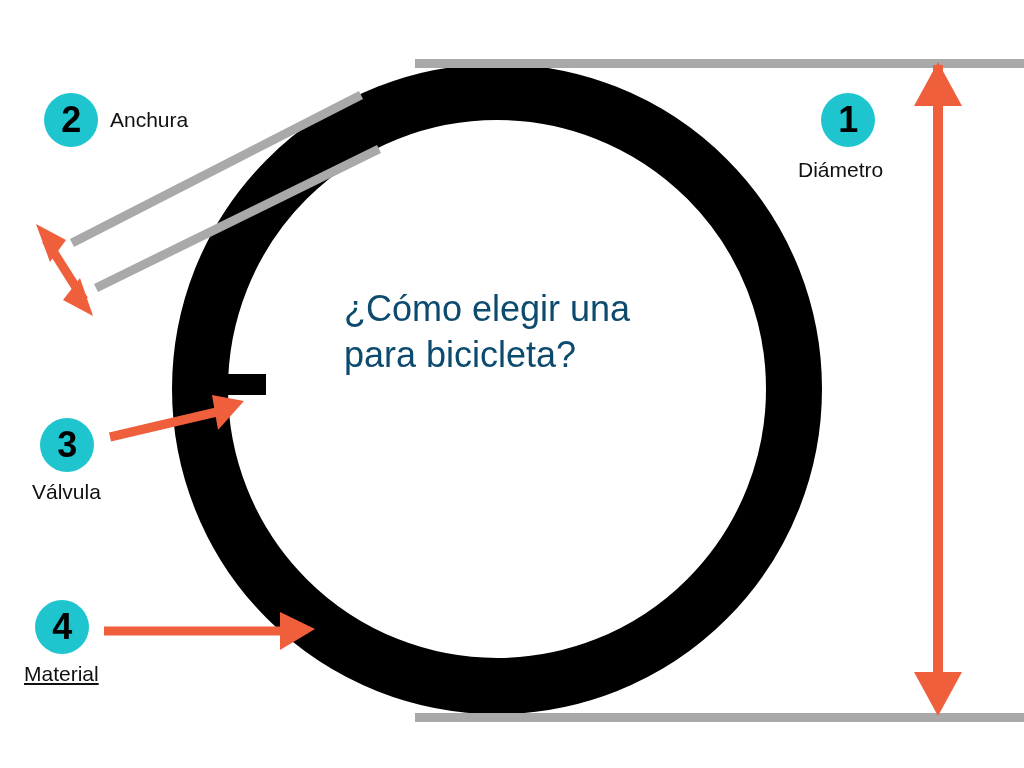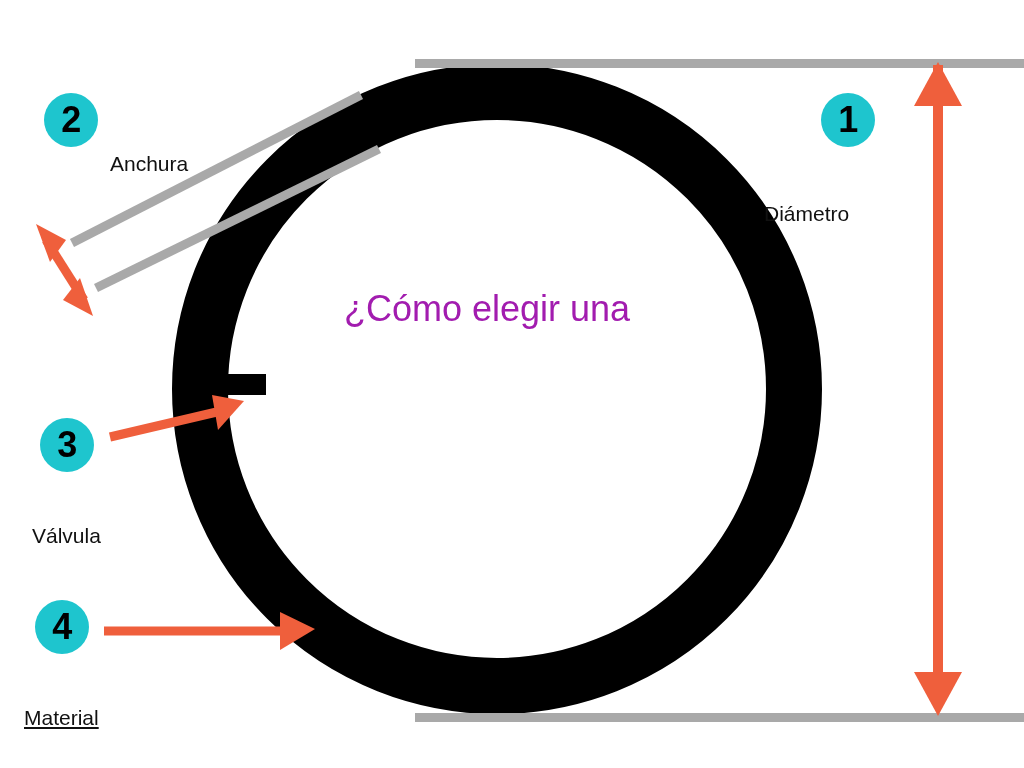--- a/index.html
+++ b/index.html
@@ -57,33 +57,32 @@
   .badge-2 { left: 44px;  top: 93px; }
   .badge-3 { left: 40px;  top: 418px; }
   .badge-4 { left: 35px;  top: 600px; }
 
   .caption {
     position: absolute;
     color: #111111;
     font-size: 21px;
     line-height: 26px;
     white-space: nowrap;
-    margin-top: 44px;
   }
-  .cap-diametro { left: 764px; top: 157px; }
+  .cap-diametro { left: 798px; top: 157px; }
   .cap-anchura  { left: 110px; top: 107px; }
   .cap-valvula  { left: 32px;  top: 479px; }
   .cap-material { left: 24px;  top: 661px; text-decoration: underline; }
 
   .headline {
     position: absolute;
     left: 344px;
     top: 286px;
     width: 380px;
-    color: #a21caf;
+    color: #0c4a6e;
     font-size: 36px;
     line-height: 46px;
     letter-spacing: 0px;
   }
   .headline .hl-line { display: block; white-space: nowrap; }
 </style>
 </head>
 <body>
 
 <div id="stage">
@@ -135,16 +134,17 @@
     <div class="caption cap-anchura">Anchura</div>
 
     <div class="badge badge-3">3</div>
     <div class="caption cap-valvula">Válvula</div>
 
     <div class="badge badge-4">4</div>
     <div class="caption cap-material">Material</div>
 
     <div class="headline">
       <span class="hl-line">¿Cómo elegir una</span>
+      <span class="hl-line">para bicicleta?</span>
     </div>
 
   </div>
 </div>
 
 </body></html>

